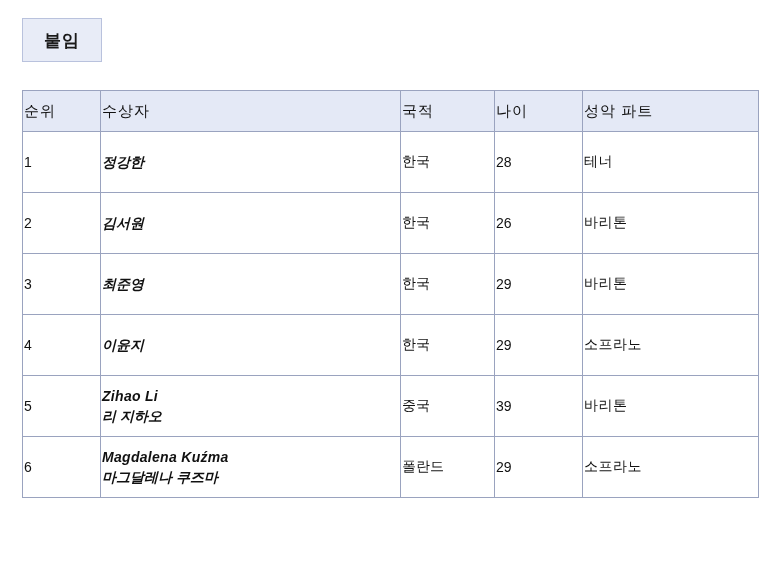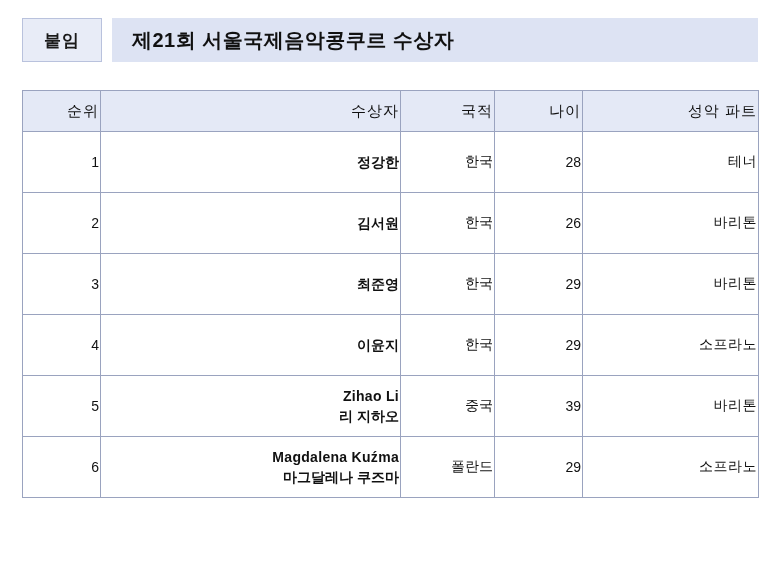--- a/index.html
+++ b/index.html
@@ -61,21 +61,21 @@
   
   table.award-table {
     width: 736px;
     border-collapse: collapse;
     table-layout: fixed;
     margin: 0 auto;
   }
   table.award-table th,
   table.award-table td {
     border: 1px solid #9aa3bf;
-    text-align: right;
+    text-align: left;
     vertical-align: middle;
     font-size: 14px;
     color: #111111;
   }
   table.award-table thead th {
     background: #e4e9f6;
     height: 38px;
     font-size: 15px;
     font-weight: normal;
     letter-spacing: 1px;
@@ -86,20 +86,21 @@
   }
   .col-rank { width: 78px; }
   .col-name { width: 300px; }
   .col-country { width: 94px; }
   .col-age { width: 88px; }
   .col-part { width: 176px; }
 
   td.cell-name {
     font-weight: bold;
     line-height: 1.45;
+    font-style: italic;
   }
   td.cell-name .latin {
     display: block;
     font-weight: bold;
     letter-spacing: 0.3px;
   }
   td.cell-name .korean {
     display: block;
     font-weight: bold;
   }
@@ -109,23 +110,20 @@
   td.cell-part { font-size: 14px; letter-spacing: 0.5px; }
 </style>
 </head>
 <body>
 
 <div class="page">
 
   <div class="header">
     <div class="header-tag">
       <span>붙임</span>
-    </div>
-    <div class="header-title-wrap">
-      <span class="header-title">제21회 서울국제음악콩쿠르 수상자</span>
     </div>
   </div>
 
   <table class="award-table">
     <colgroup>
       <col class="col-rank">
       <col class="col-name">
       <col class="col-country">
       <col class="col-age">
       <col class="col-part">

